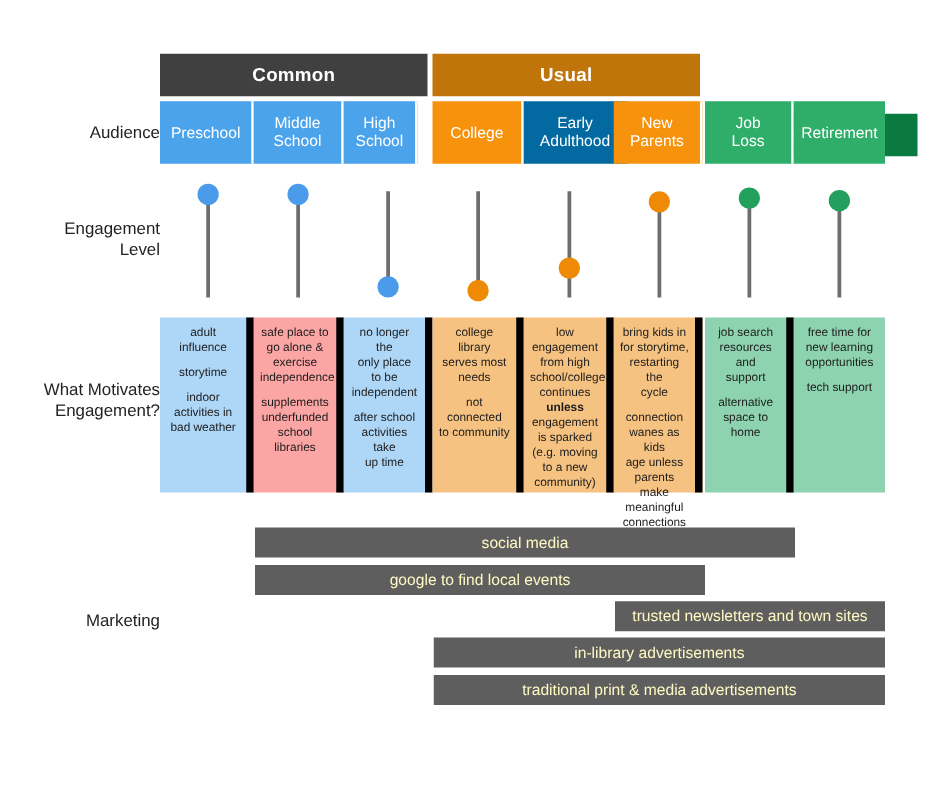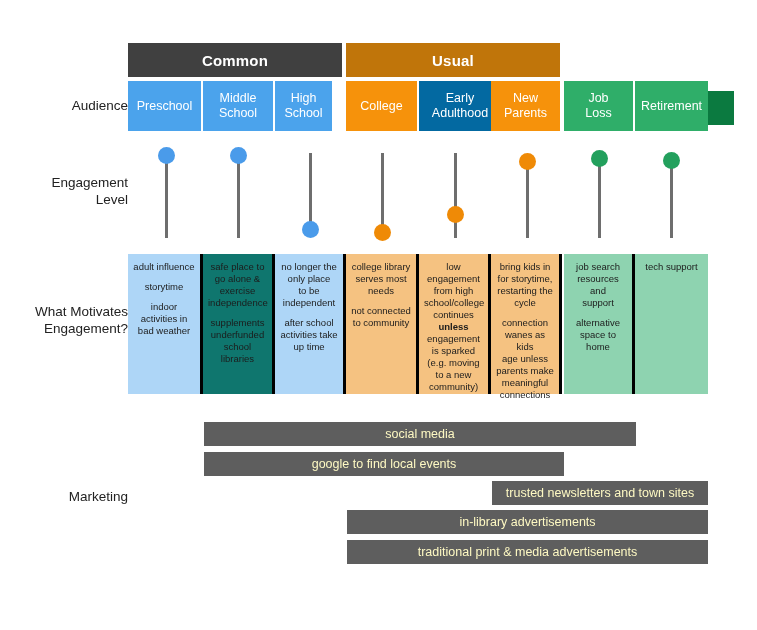--- a/index.html
+++ b/index.html
@@ -31,21 +31,21 @@
   }
   .aud-cell.last{border-right:none;}
 
   
   .stem{position:absolute;width:3px;background:#6e6e6e;}
   .dot{position:absolute;width:17px;height:17px;border-radius:50%;}
 
   
   .mot-box{
     position:absolute;top:254px;height:140px;box-sizing:border-box;
-    border-right:3px solid #000000;
+    border-right:6px solid #000000;
     padding:7px 5px 0 5px;
     text-align:center;font-size:9.5px;line-height:12px;color:#1c1c1c;
   }
   .mot-box.last{border-right:none;}
   .mot-line{margin:0 0 8px 0;white-space:pre-line;}
   .mot-line:last-child{margin-bottom:0;}
   .mot-line b{font-weight:bold;}
 
   
   .mkt-bar{
@@ -111,21 +111,21 @@
     </div>
 
   <div id="motivation-boxes">
       <div class="mot-box" style="left: 128px; width: 75px; background: rgb(174, 214, 247);">
         <div class="mot-line">adult influence</div>
         <div class="mot-line">storytime</div>
         <div class="mot-line">indoor
 activities in
 bad weather</div>
       </div>
-      <div class="mot-box" style="left: 203px; width: 72px; background: #0f766e;">
+      <div class="mot-box" style="left: 203px; width: 72px; background: #fca5a5;">
         <div class="mot-line">safe place to
 go alone &amp;
 exercise
 independence</div>
         <div class="mot-line">supplements
 underfunded
 school libraries</div>
       </div>
       <div class="mot-box" style="left: 275px; width: 71px; background: rgb(174, 214, 247);">
         <div class="mot-line">no longer the
@@ -169,20 +169,23 @@
 connections</div>
       </div>
       <div class="mot-box" style="left: 564px; width: 71px; background: rgb(142, 211, 176);">
         <div class="mot-line">job search
 resources and
 support</div>
         <div class="mot-line">alternative
 space to home</div>
       </div>
       <div class="mot-box last" style="left: 635px; width: 73px; background: rgb(142, 211, 176);">
+        <div class="mot-line">free time for
+new learning
+opportunities</div>
         <div class="mot-line">tech support</div>
       </div>
     </div>
 
   <div id="marketing-bars">
       <div class="mkt-bar" style="left: 204px; width: 432px; top: 422px; background: rgb(94, 94, 94);">social media</div>
       <div class="mkt-bar" style="left: 204px; width: 360px; top: 452px; background: rgb(94, 94, 94);">google to find local events</div>
       <div class="mkt-bar" style="left: 492px; width: 216px; top: 481px; background: rgb(94, 94, 94);">trusted newsletters and town sites</div>
       <div class="mkt-bar" style="left: 347px; width: 361px; top: 510px; background: rgb(94, 94, 94);">in-library advertisements</div>
       <div class="mkt-bar" style="left: 347px; width: 361px; top: 540px; background: rgb(94, 94, 94);">traditional print &amp; media advertisements</div>

